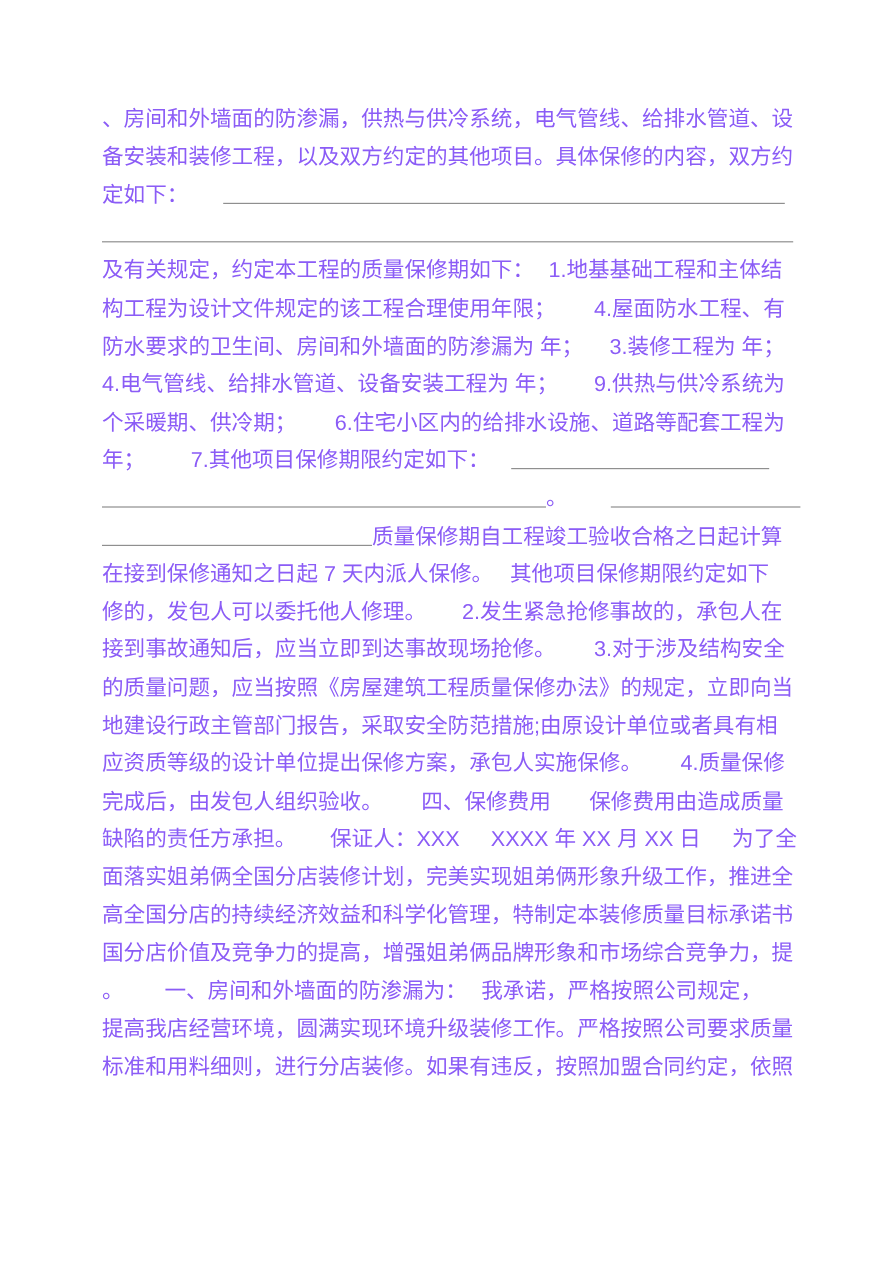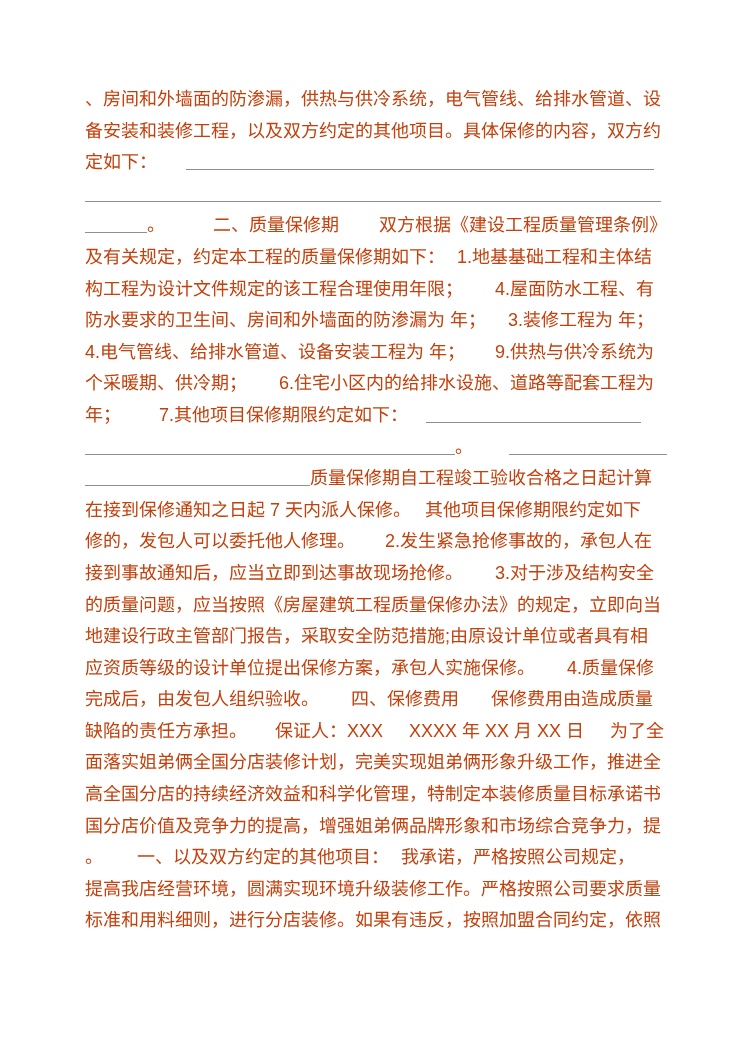--- a/index.html
+++ b/index.html
@@ -41,42 +41,41 @@
   .gap {
     display: inline-block;
     height: 1px;
     vertical-align: baseline;
   }
 </style>
 </head>
 <body>
 
 <div class="page">
-  <div class="doc" style="color: #c2410c;">
+  <div class="doc" style="color: #8b5cf6;">
       <div class="line"><span class="run">、房间和外墙面的防渗漏，供热与供冷系统，电气管线、给排水管道、设</span></div>
       <div class="line"><span class="run">备安装和装修工程，以及双方约定的其他项目。具体保修的内容，双方约</span></div>
       <div class="line"><span class="run">定如下：</span><span class="gap" style="width: 29px;"></span><span class="blank" style="width: 468px; border-bottom-color: rgb(143, 143, 143);"></span></div>
       <div class="line"><span class="blank" style="width: 576px; border-bottom-color: rgb(143, 143, 143);"></span></div>
-      <div class="line"><span class="blank" style="width: 62px; border-bottom-color: rgb(143, 143, 143);"></span><span class="run">。</span><span class="gap" style="width: 48px;"></span><span class="run">二、质量保修期</span><span class="gap" style="width: 40px;"></span><span class="run">双方根据《建设工程质量管理条例》</span></div>
       <div class="line"><span class="run">及有关规定，约定本工程的质量保修期如下：</span><span class="gap" style="width: 12px;"></span><span class="run">1.地基基础工程和主体结</span></div>
       <div class="line"><span class="run">构工程为设计文件规定的该工程合理使用年限；</span><span class="gap" style="width: 32px;"></span><span class="run">4.屋面防水工程、有</span></div>
       <div class="line"><span class="run">防水要求的卫生间、房间和外墙面的防渗漏为 年；</span><span class="gap" style="width: 22px;"></span><span class="run">3.装修工程为 年；</span></div>
       <div class="line"><span class="run">4.电气管线、给排水管道、设备安装工程为 年；</span><span class="gap" style="width: 30px;"></span><span class="run">9.供热与供冷系统为</span></div>
       <div class="line"><span class="run">个采暖期、供冷期；</span><span class="gap" style="width: 32px;"></span><span class="run">6.住宅小区内的给排水设施、道路等配套工程为</span></div>
       <div class="line"><span class="run">年；</span><span class="gap" style="width: 38px;"></span><span class="run">7.其他项目保修期限约定如下：</span><span class="gap" style="width: 18px;"></span><span class="blank" style="width: 215px; border-bottom-color: rgb(143, 143, 143);"></span></div>
       <div class="line"><span class="blank" style="width: 370px; border-bottom-color: rgb(143, 143, 143);"></span><span class="run">。</span><span class="gap" style="width: 36px;"></span><span class="blank" style="width: 158px; border-bottom-color: rgb(143, 143, 143);"></span></div>
       <div class="line"><span class="blank" style="width: 225px; border-bottom-color: rgb(143, 143, 143);"></span><span class="run">质量保修期自工程竣工验收合格之日起计算</span></div>
       <div class="line"><span class="run">在接到保修通知之日起 7 天内派人保修。</span><span class="gap" style="width: 14px;"></span><span class="run">其他项目保修期限约定如下</span></div>
       <div class="line"><span class="run">修的，发包人可以委托他人修理。</span><span class="gap" style="width: 30px;"></span><span class="run">2.发生紧急抢修事故的，承包人在</span></div>
       <div class="line"><span class="run">接到事故通知后，应当立即到达事故现场抢修。</span><span class="gap" style="width: 32px;"></span><span class="run">3.对于涉及结构安全</span></div>
       <div class="line"><span class="run">的质量问题，应当按照《房屋建筑工程质量保修办法》的规定，立即向当</span></div>
       <div class="line"><span class="run">地建设行政主管部门报告，采取安全防范措施;由原设计单位或者具有相</span></div>
       <div class="line"><span class="run">应资质等级的设计单位提出保修方案，承包人实施保修。</span><span class="gap" style="width: 32px;"></span><span class="run">4.质量保修</span></div>
       <div class="line"><span class="run">完成后，由发包人组织验收。</span><span class="gap" style="width: 32px;"></span><span class="run">四、保修费用</span><span class="gap" style="width: 32px;"></span><span class="run">保修费用由造成质量</span></div>
       <div class="line"><span class="run">缺陷的责任方承担。</span><span class="gap" style="width: 28px;"></span><span class="run">保证人：XXX</span><span class="gap" style="width: 26px;"></span><span class="run">XXXX 年 XX 月 XX 日</span><span class="gap" style="width: 26px;"></span><span class="run">为了全</span></div>
       <div class="line"><span class="run">面落实姐弟俩全国分店装修计划，完美实现姐弟俩形象升级工作，推进全</span></div>
       <div class="line"><span class="run">高全国分店的持续经济效益和科学化管理，特制定本装修质量目标承诺书</span></div>
       <div class="line"><span class="run">国分店价值及竞争力的提高，增强姐弟俩品牌形象和市场综合竞争力，提</span></div>
-      <div class="line"><span class="run">。</span><span class="gap" style="width: 34px;"></span><span class="run">一、以及双方约定的其他项目：</span><span class="gap" style="width: 12px;"></span><span class="run">我承诺，严格按照公司规定，</span></div>
+      <div class="line"><span class="run">。</span><span class="gap" style="width: 34px;"></span><span class="run">一、房间和外墙面的防渗漏为：</span><span class="gap" style="width: 12px;"></span><span class="run">我承诺，严格按照公司规定，</span></div>
       <div class="line"><span class="run">提高我店经营环境，圆满实现环境升级装修工作。严格按照公司要求质量</span></div>
       <div class="line"><span class="run">标准和用料细则，进行分店装修。如果有违反，按照加盟合同约定，依照</span></div>
     </div>
 </div>
 
 </body></html>

